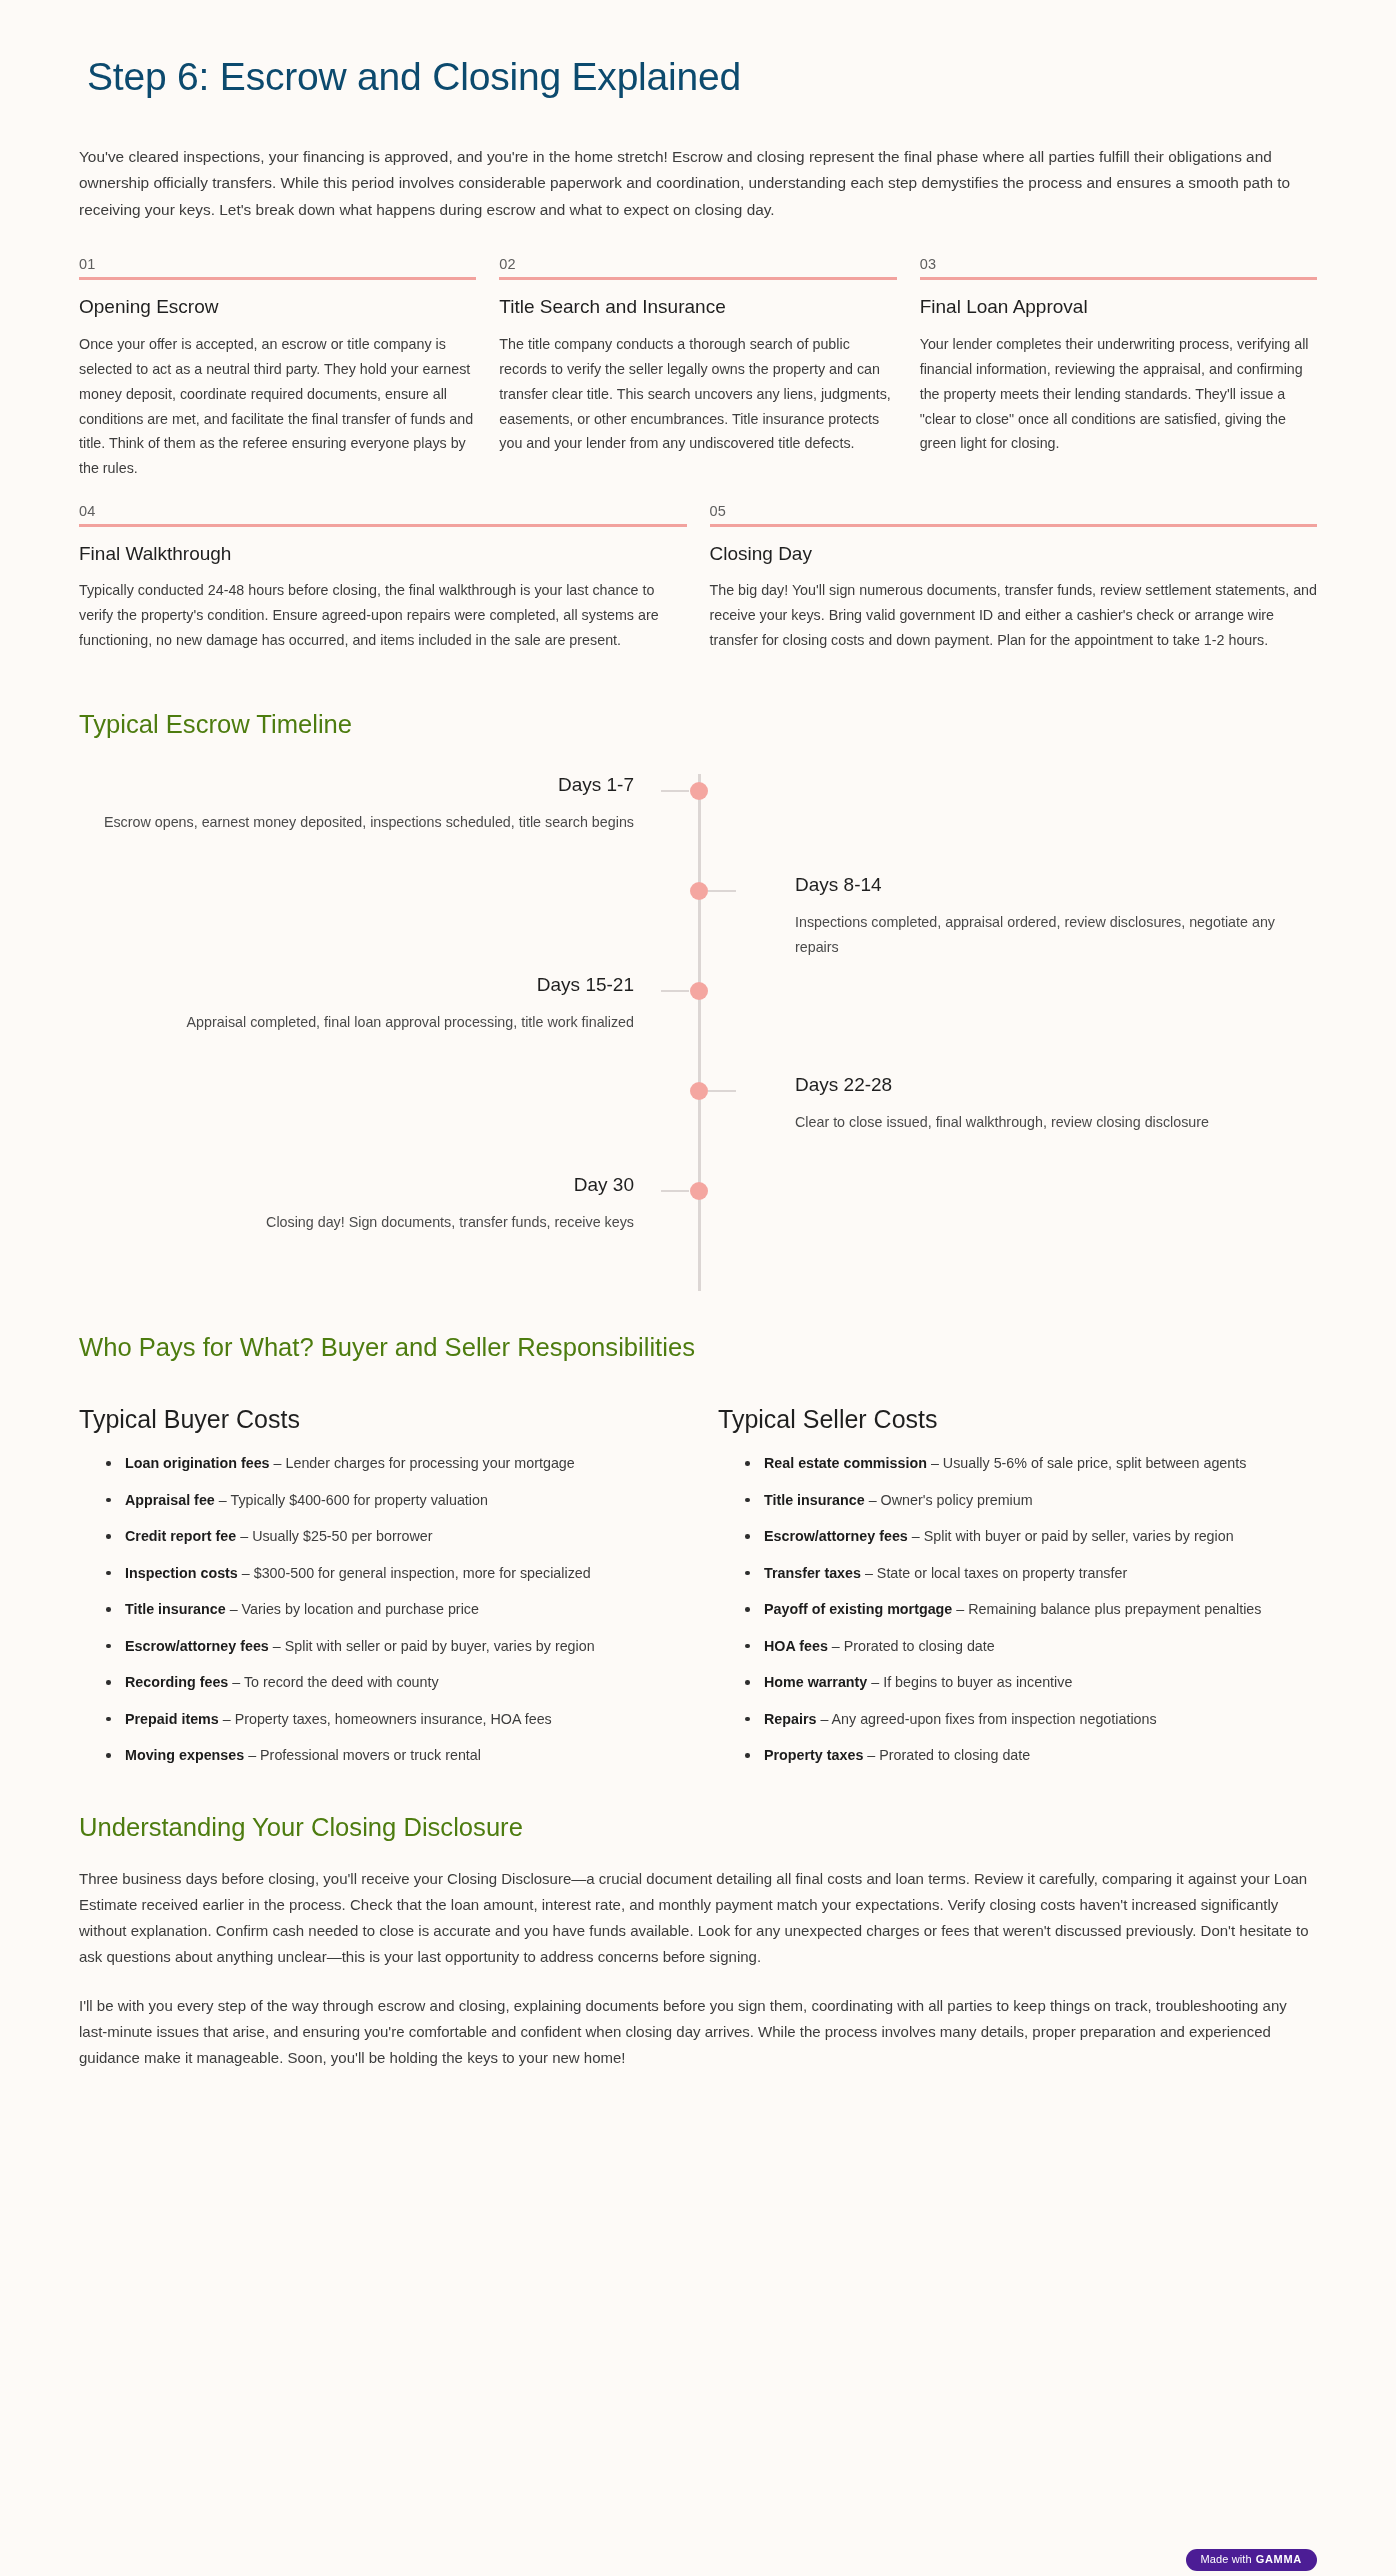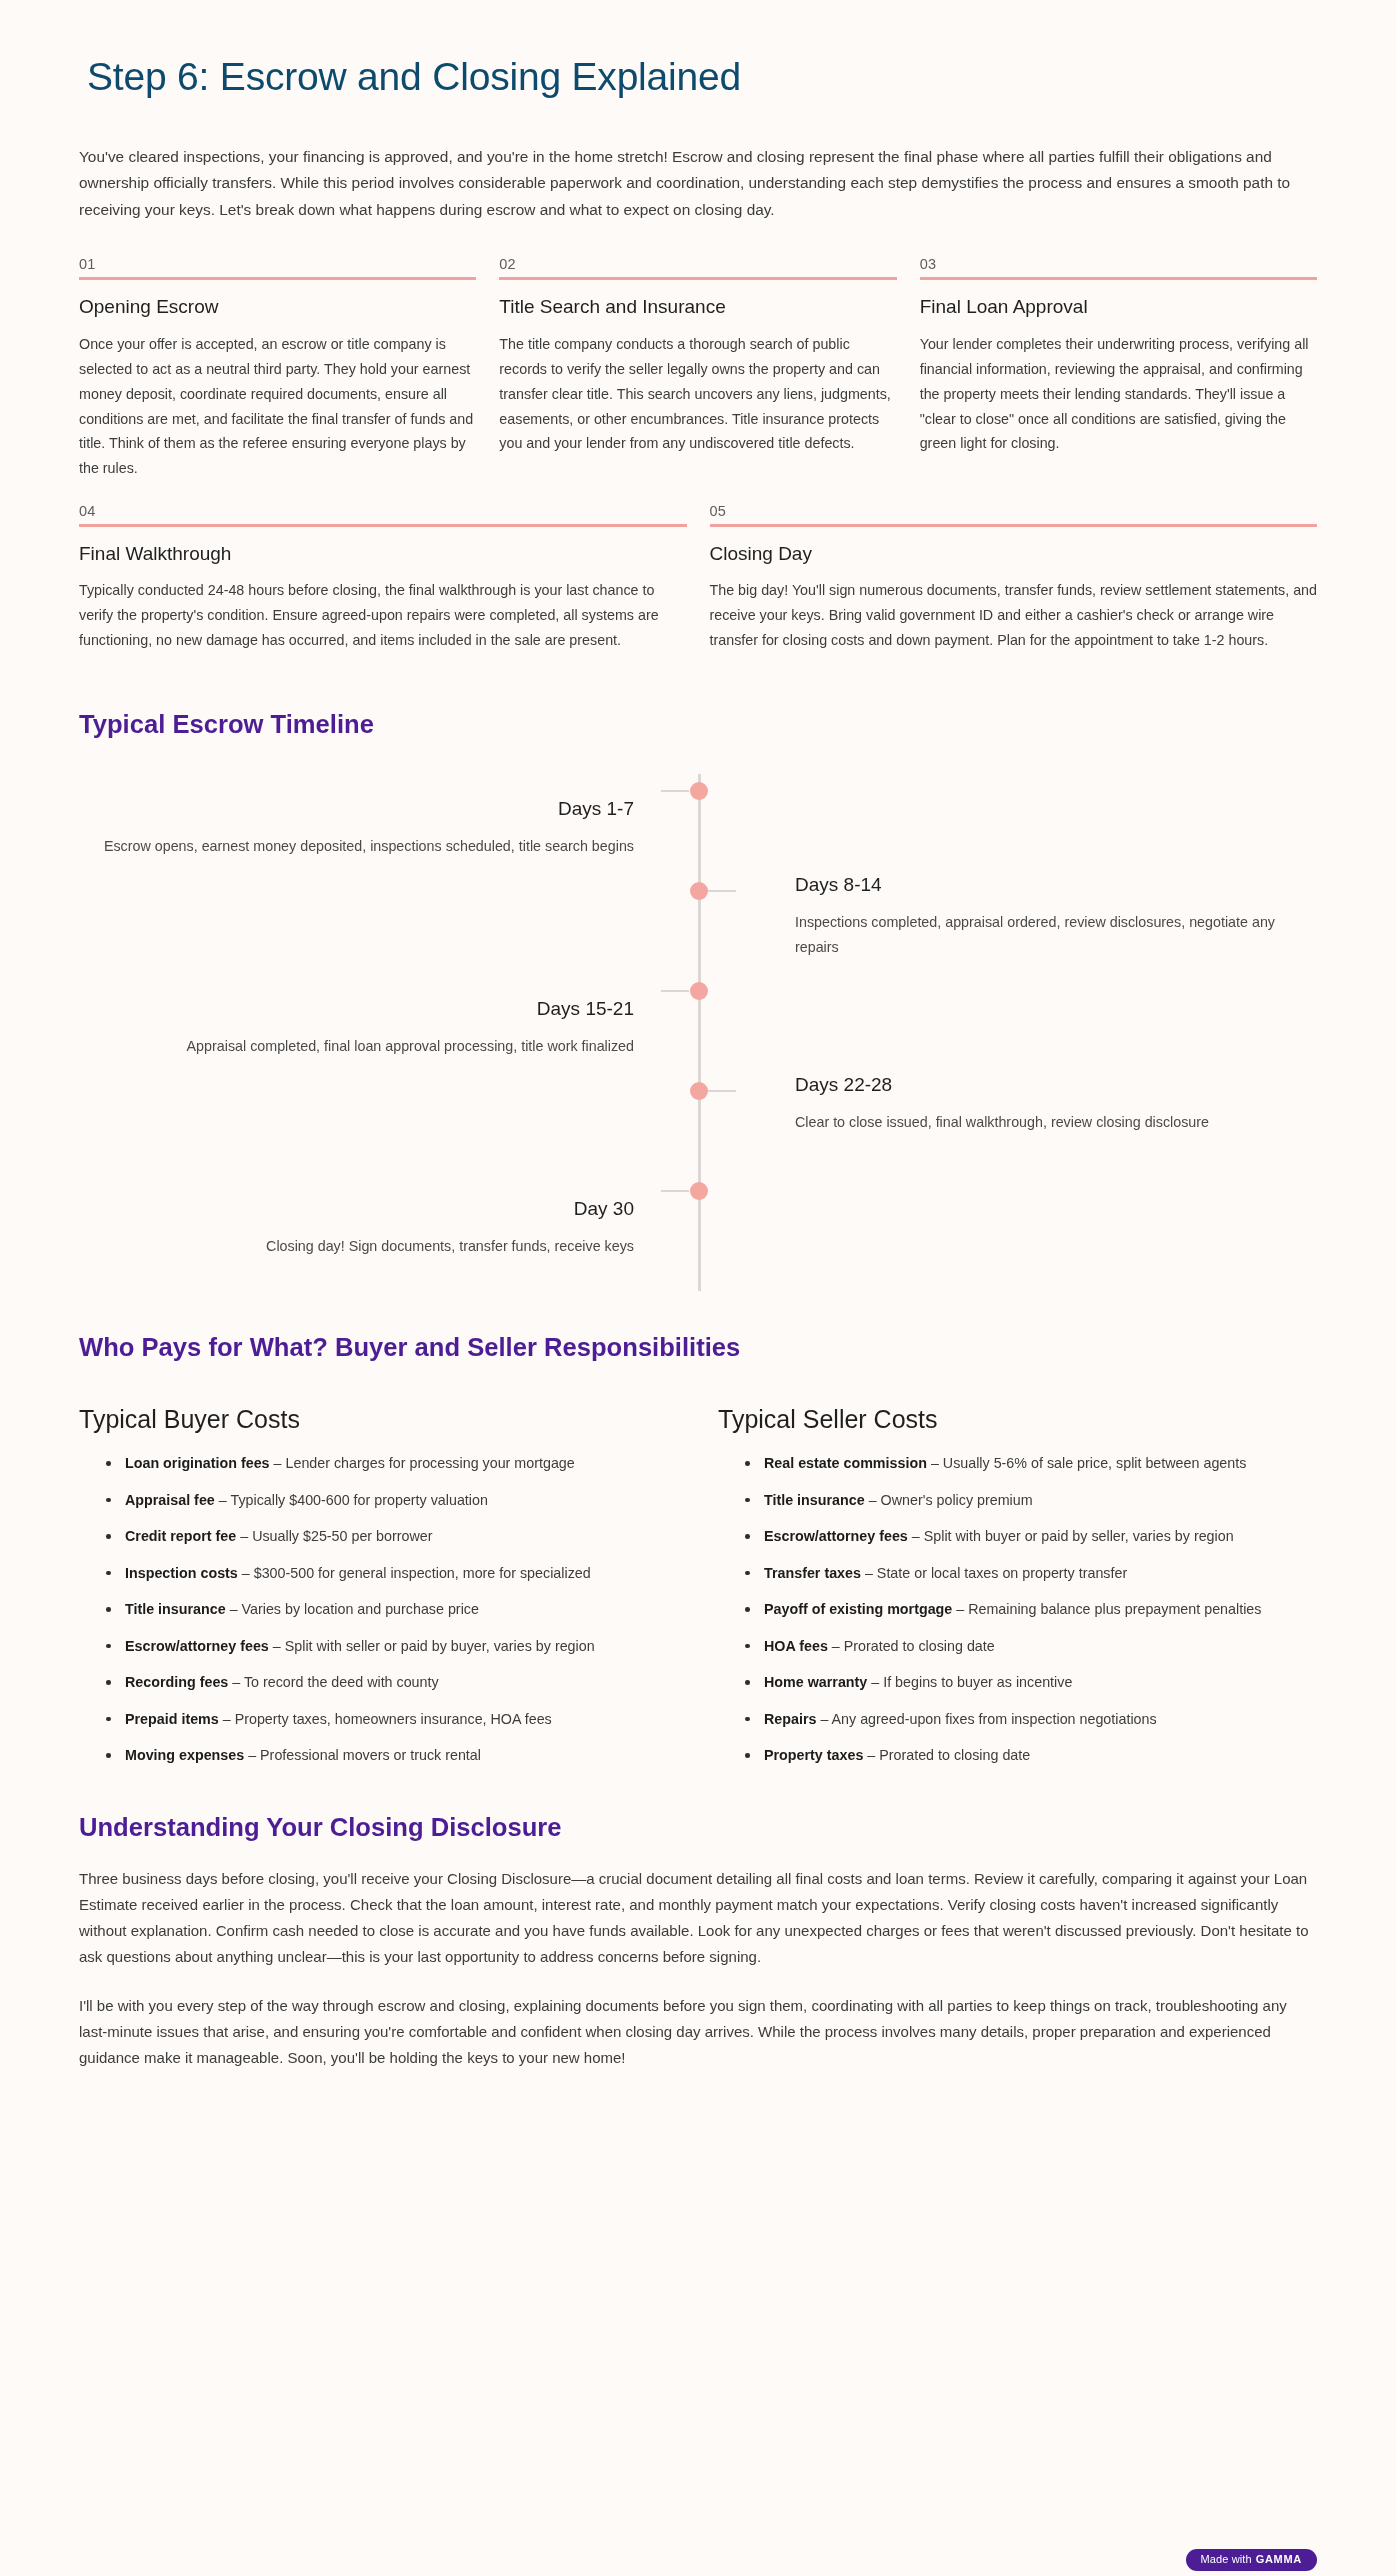--- a/index.html
+++ b/index.html
@@ -80,22 +80,22 @@
   .step-body {
     font-size: 14.3px;
     line-height: 1.74;
     color: #3D3D3D;
     margin-top: 12.8px;
   }
 
   
   .section-h2 {
     font-size: 25.6px;
-    font-weight: 700;
-    color: #4c1d95;
+    font-weight: 400;
+    color: #4d7c0f;
     margin: 0;
     line-height: 1.2;
   }
   .h2-timeline { padding-top: 56px; }
   .h2-whopays  { padding-top: 41px; }
   .h2-disclosure { padding-top: 28px; }
 
   
   .timeline {
     position: relative;
@@ -115,21 +115,20 @@
     display: flex;
     min-height: 100px;
   }
   .tl-left, .tl-right {
     width: 619px;
     box-sizing: border-box;
   }
   .tl-left {
     text-align: right;
     padding-right: 64px;
-    margin-top: 24px;
   }
   .tl-right {
     text-align: left;
     padding-left: 97px;
   }
   .tl-spacer { width: 619px; }
   .tl-period {
     font-size: 19px;
     color: #1F1F1F;
     font-weight: 400;

